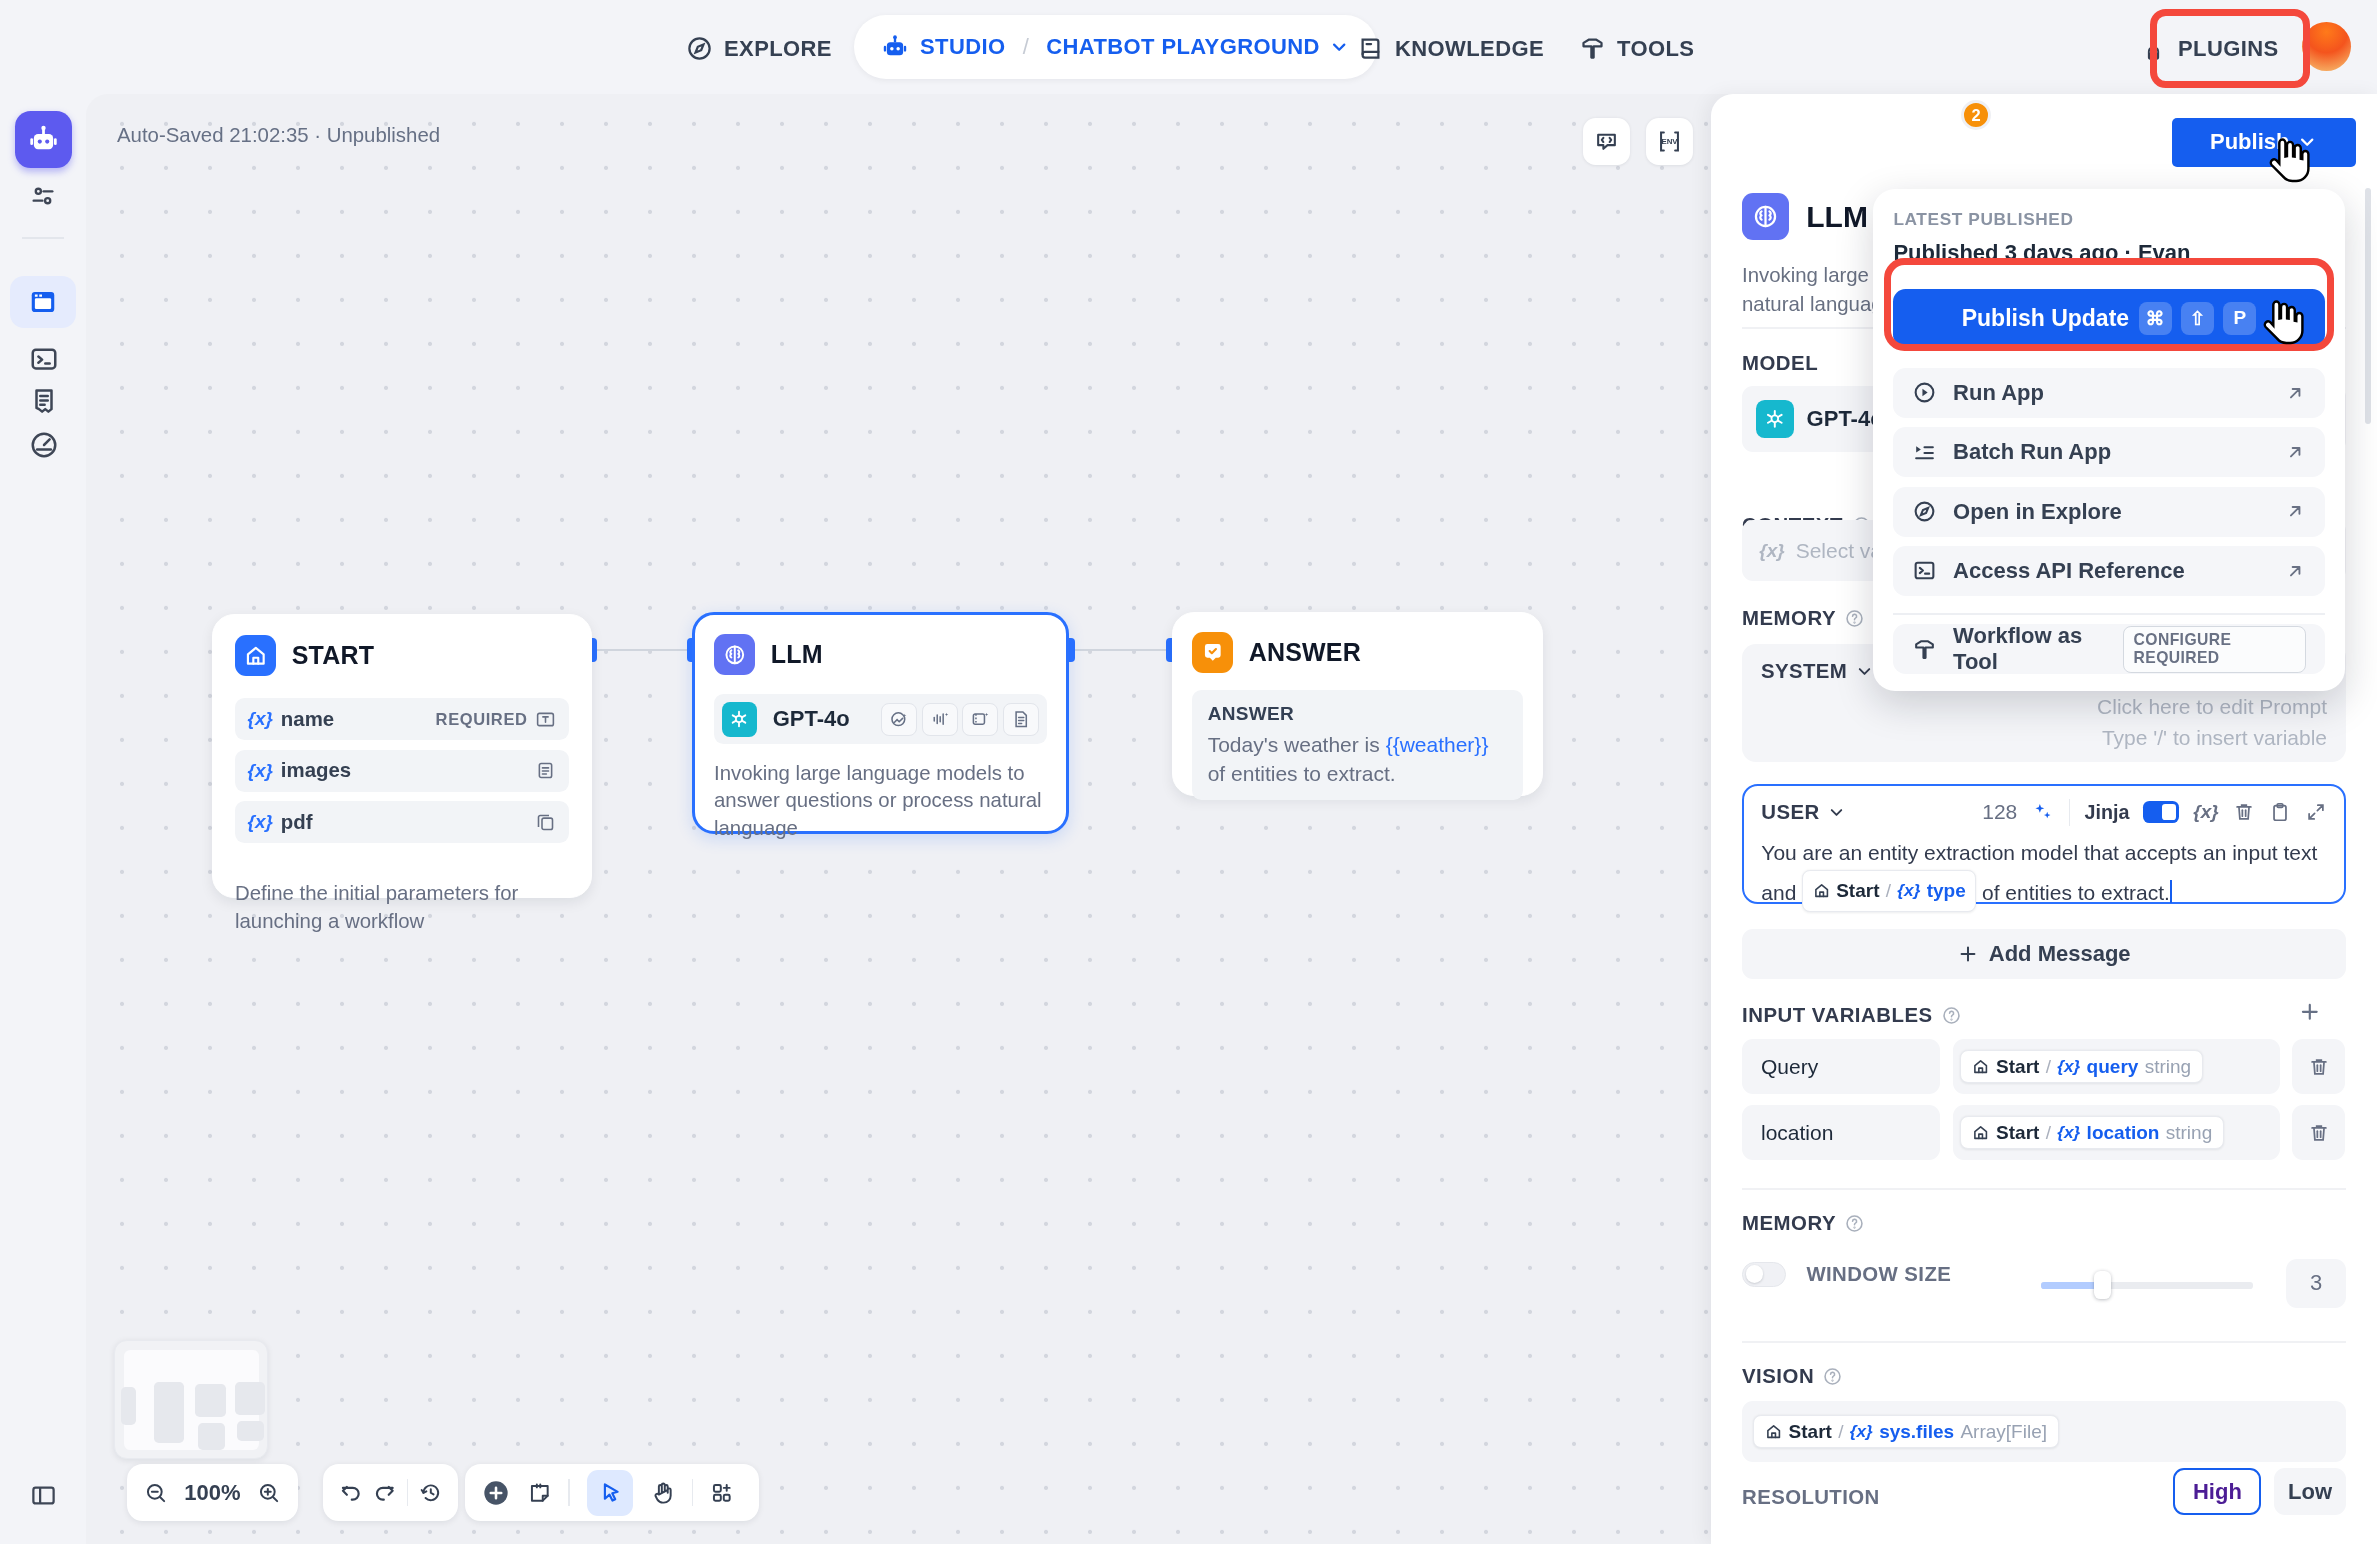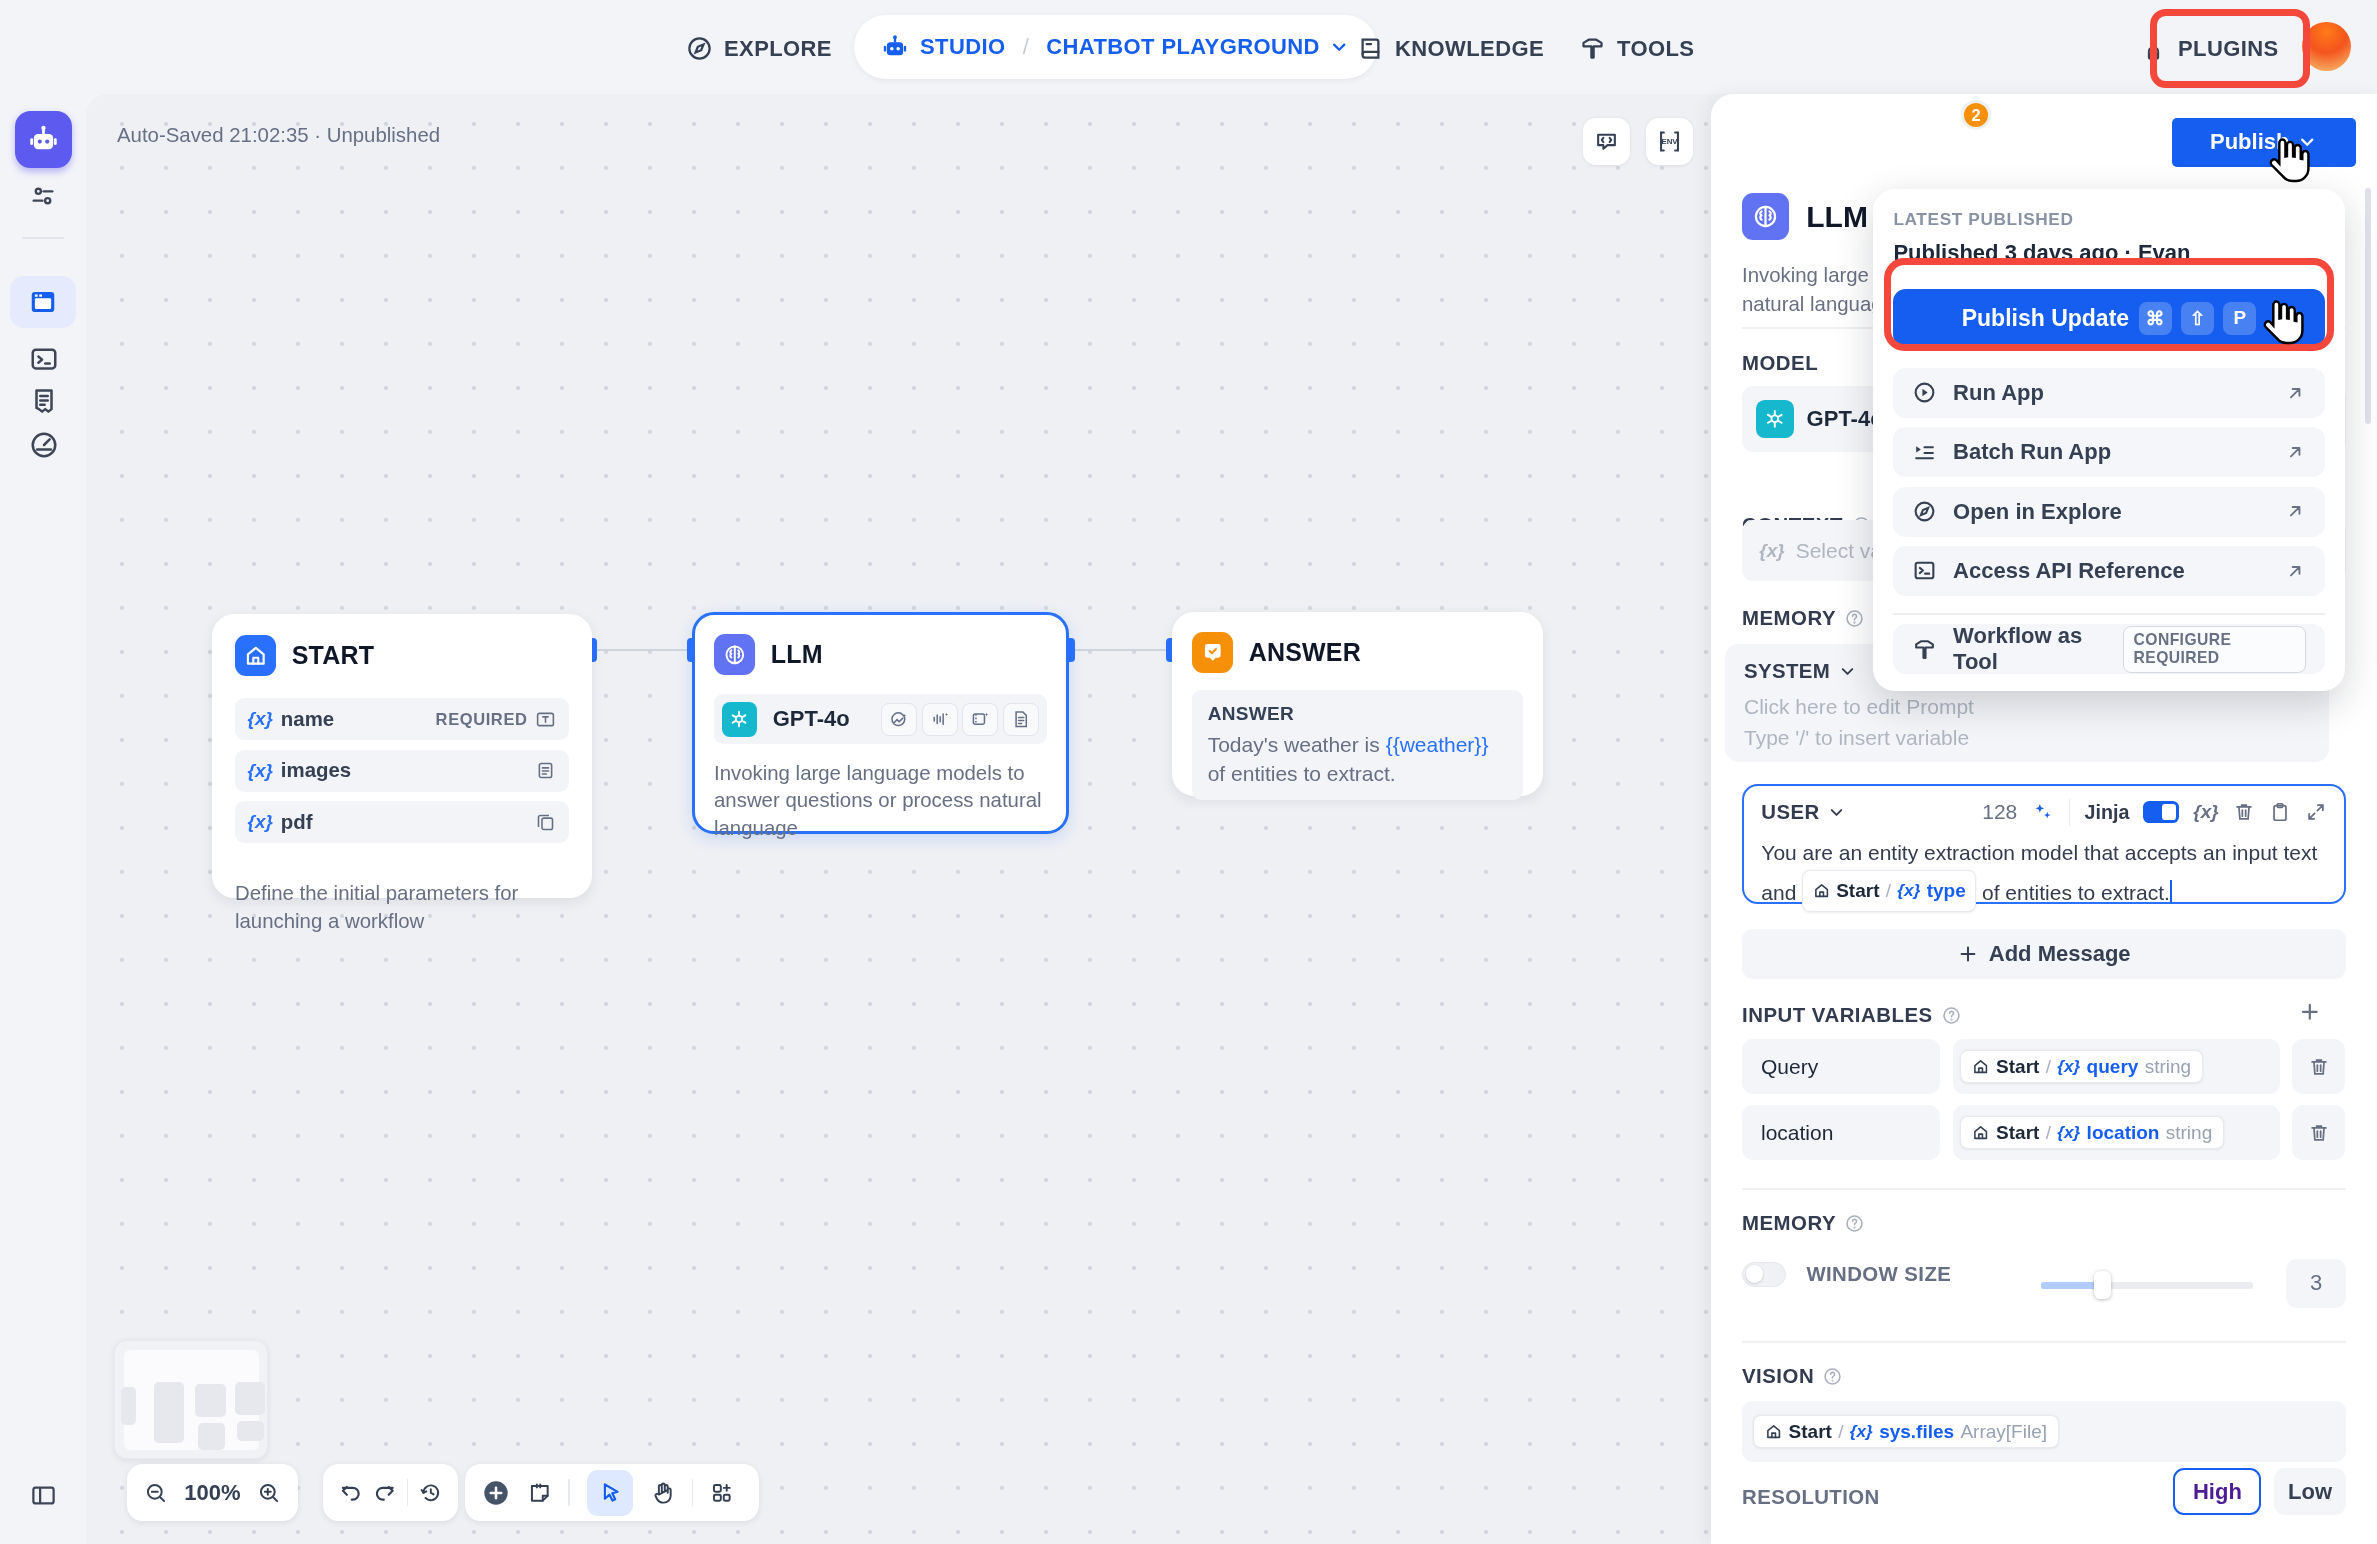--- a/index.html
+++ b/index.html
@@ -644,21 +644,21 @@
       <svg width="21" height="21" viewBox="0 0 24 24" class="help">
           <g fill="none" stroke="currentColor" stroke-width="1.8" stroke-linecap="round">
             <circle cx="12" cy="12" r="8.5"></circle>
             <path d="M9.8 9.5a2.3 2.3 0 1 1 3.3 2.1c-.8.4-1.1.9-1.1 1.7"></path>
             <circle cx="12" cy="16.6" r="0.4" fill="currentColor"></circle>
           </g>
         </svg>
     </div>
 
     
-    <div class="abs p-box" style="left:14px; top:550px; width:604px; height:118px; padding:15.7px 19px; border-radius:14px;">
+    <div class="abs p-box" style="left:31px; top:550px; width:604px; height:118px; padding:15.7px 19px; border-radius:14px;text-align:right;">
       <div class="flex" style="gap:7.9px;">
         <span style="font-size:20.4px; font-weight:800; color:#333B4E; letter-spacing:0.4px;">SYSTEM</span>
         <svg width="19" height="19" viewBox="0 0 24 24">
             <path d="M6 9l6 6 6-6" fill="none" stroke="#333B4E" stroke-width="2.4" stroke-linecap="round" stroke-linejoin="round"></path>
           </svg>
       </div>
       <div class="ph" style="font-size:21px; margin-top:12.6px;">Click here to edit Prompt</div>
       <div class="ph" style="font-size:21px; margin-top:6.3px;">Type '/' to insert variable</div>
     </div>
 

